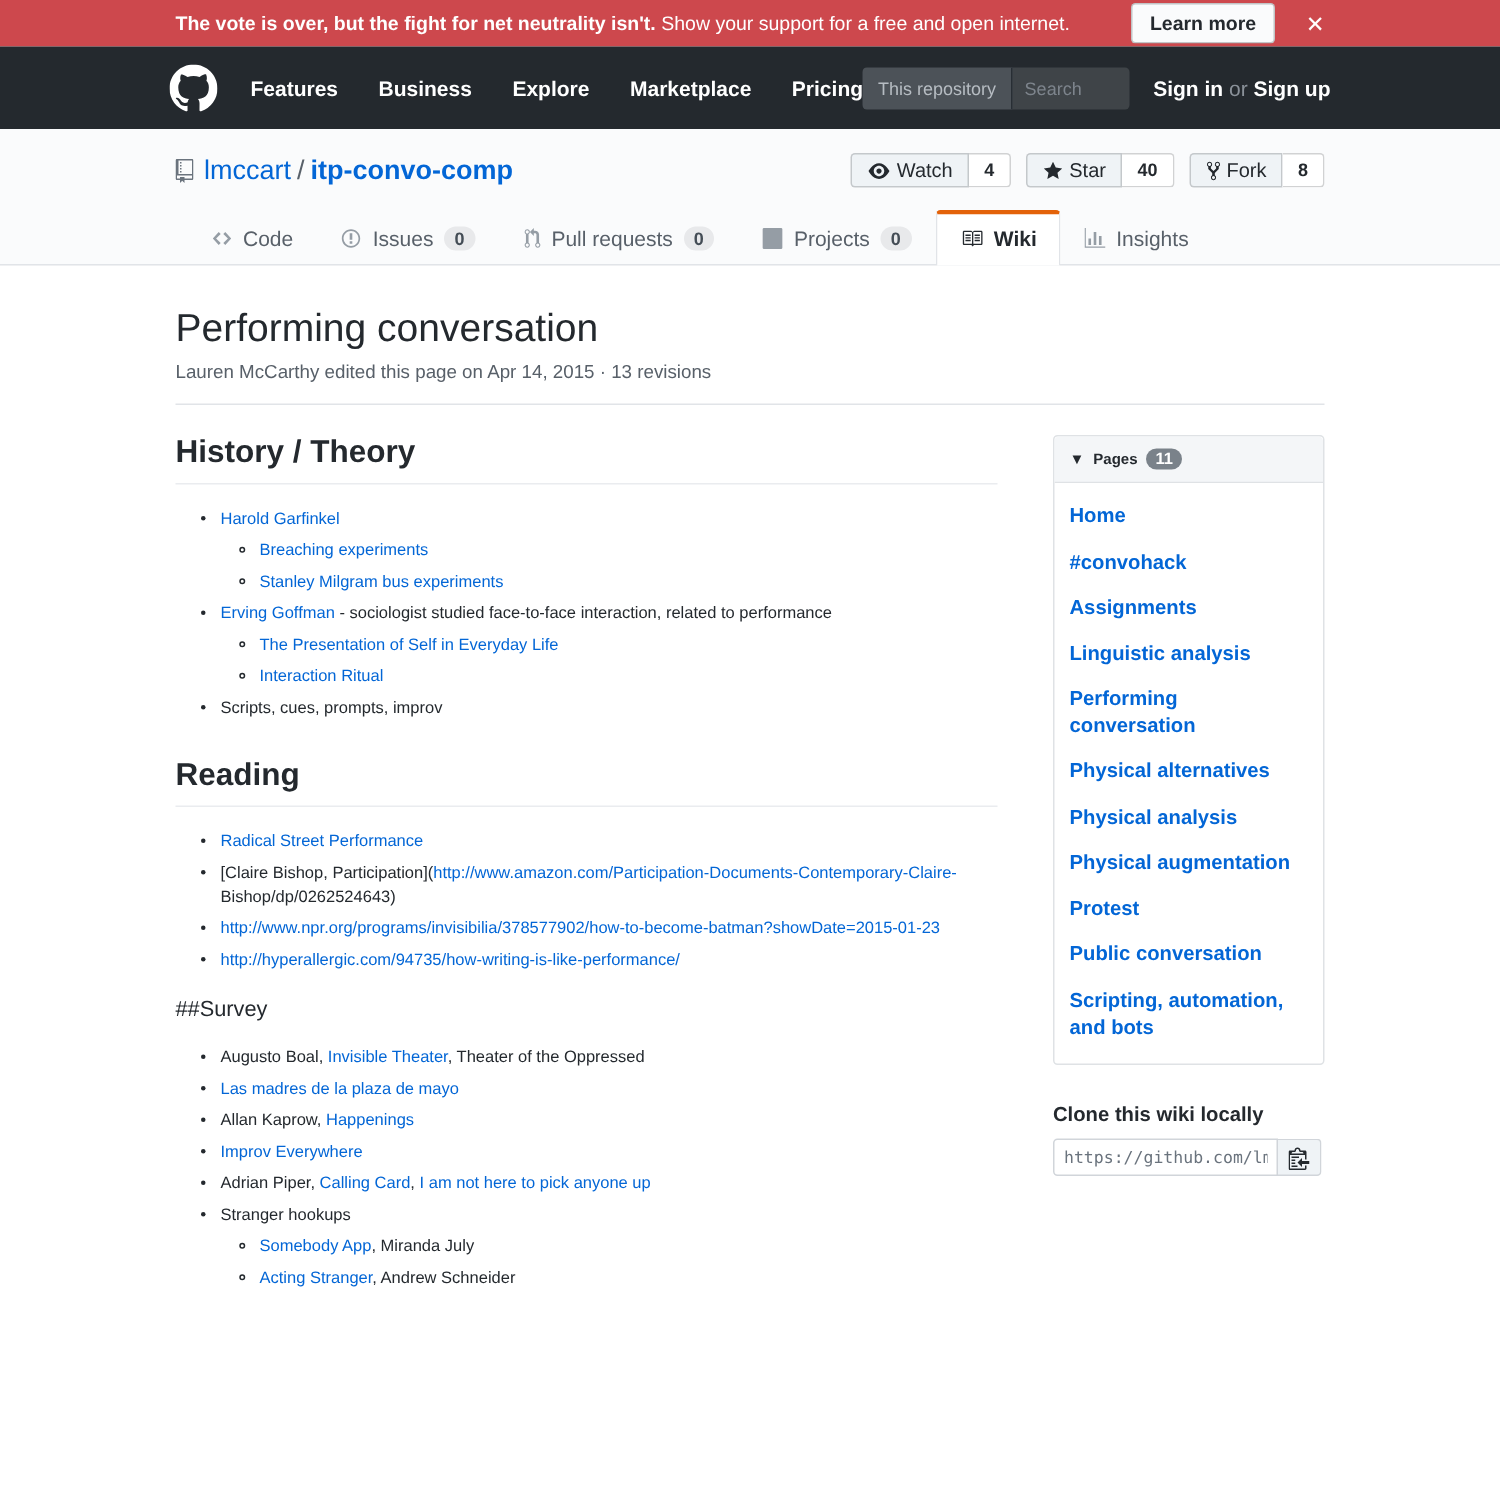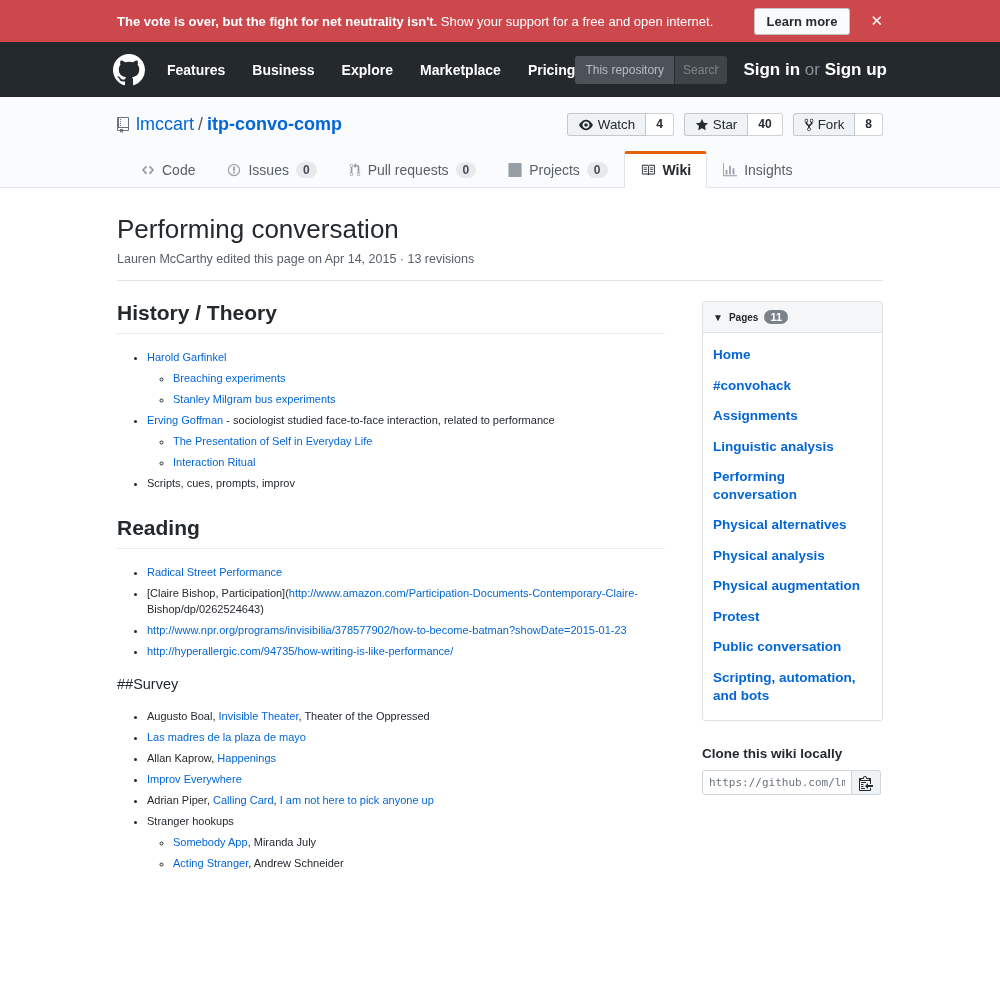--- a/index.html
+++ b/index.html
@@ -2,42 +2,42 @@
 <html><head>
 <meta charset="utf-8">
 <style>
   * { box-sizing: border-box; }
   html,body { margin:0; padding:0; background:#fff; }
   body { font-family:"Liberation Sans","DejaVu Sans",sans-serif; color:#24292e; width:1000px; }
   .container { width:766px; margin:0 auto; }
   a { text-decoration:none; color:#0366d6; }
 
   
-  .banner { background:#cd484d; height:42px; display:flex; align-items:center; }
+  .banner { background:#cd484d; height:31px; display:flex; align-items:center; }
   .banner-inner { display:flex; align-items:center; }
   .banner-msg { color:#fff; font-size:13px; flex:1; }
   .banner-msg b { font-weight:bold; }
   .learn-btn { background:#fafbfc; color:#24292e; font-weight:600; font-size:13px;
     padding:5px 12px; border:1px solid rgba(27,31,35,.25); border-radius:3px; cursor:pointer; white-space:nowrap; }
   .banner-close { color:#fff; font-size:15px; font-weight:bold; margin-left:20px; cursor:pointer; }
 
   
   .site-header { background:#24292e; height:55px; display:flex; align-items:center; }
   .header-inner { display:flex; align-items:center; width:774px; margin:0 auto; }
   .logo { color:#fff; display:flex; align-items:center; margin-right:22px; }
   .nav { display:flex; gap:27px; }
   .nav-item { color:#fff; font-size:14px; font-weight:600; cursor:pointer; }
   .search-box { margin-left:auto; display:flex; align-items:stretch; height:28px; width:230px;
     background:#3f4448; border-radius:3px; overflow:hidden; }
   .search-scope { background:#4c5258; color:#b6bcc2; font-size:12px; display:flex; align-items:center;
     padding:0 10px; border-right:1px solid #282e34; white-space:nowrap; }
   .search-input { flex:1; min-width:0; background:transparent; border:none; outline:none;
     color:#c8ccd0; font-size:12px; padding:0 8px; }
   .search-input::placeholder { color:#7d848c; }
-  .auth { margin-left:16px; font-size:17px; font-weight:600; color:#fff; white-space:nowrap; }
+  .auth { margin-left:16px; font-size:14px; font-weight:600; color:#fff; white-space:nowrap; }
   .auth .or { color:#8a9199; font-weight:400; }
 
   
   .repo-header { background:#fafbfc; border-bottom:1px solid #e1e4e8; padding-top:16px; }
   .repo-title-row { display:flex; align-items:center;justify-content:flex-end; }
   .repo-icon { color:#6a737d; margin-right:7px; display:flex; }
   .repo-title { font-size:18px; }
   .repo-owner { font-weight:400; }
   .repo-slash { color:#586069; padding:0 4px; }
   .repo-name { font-weight:600; }

